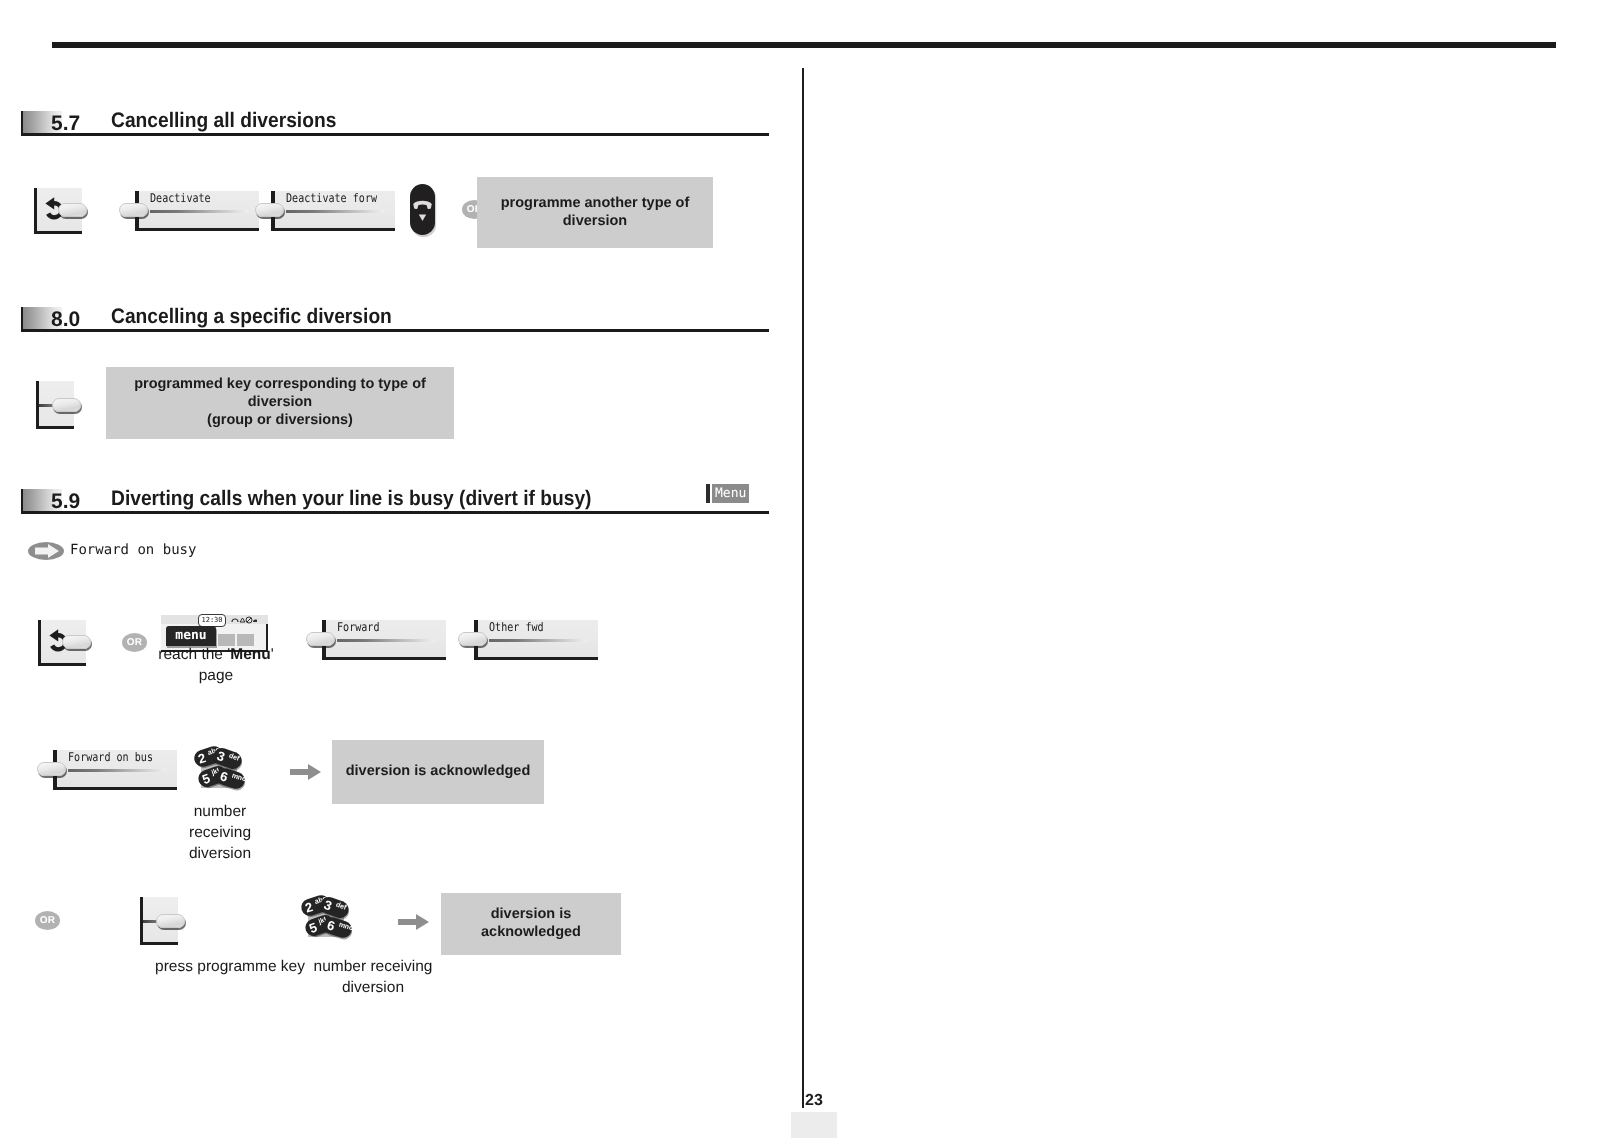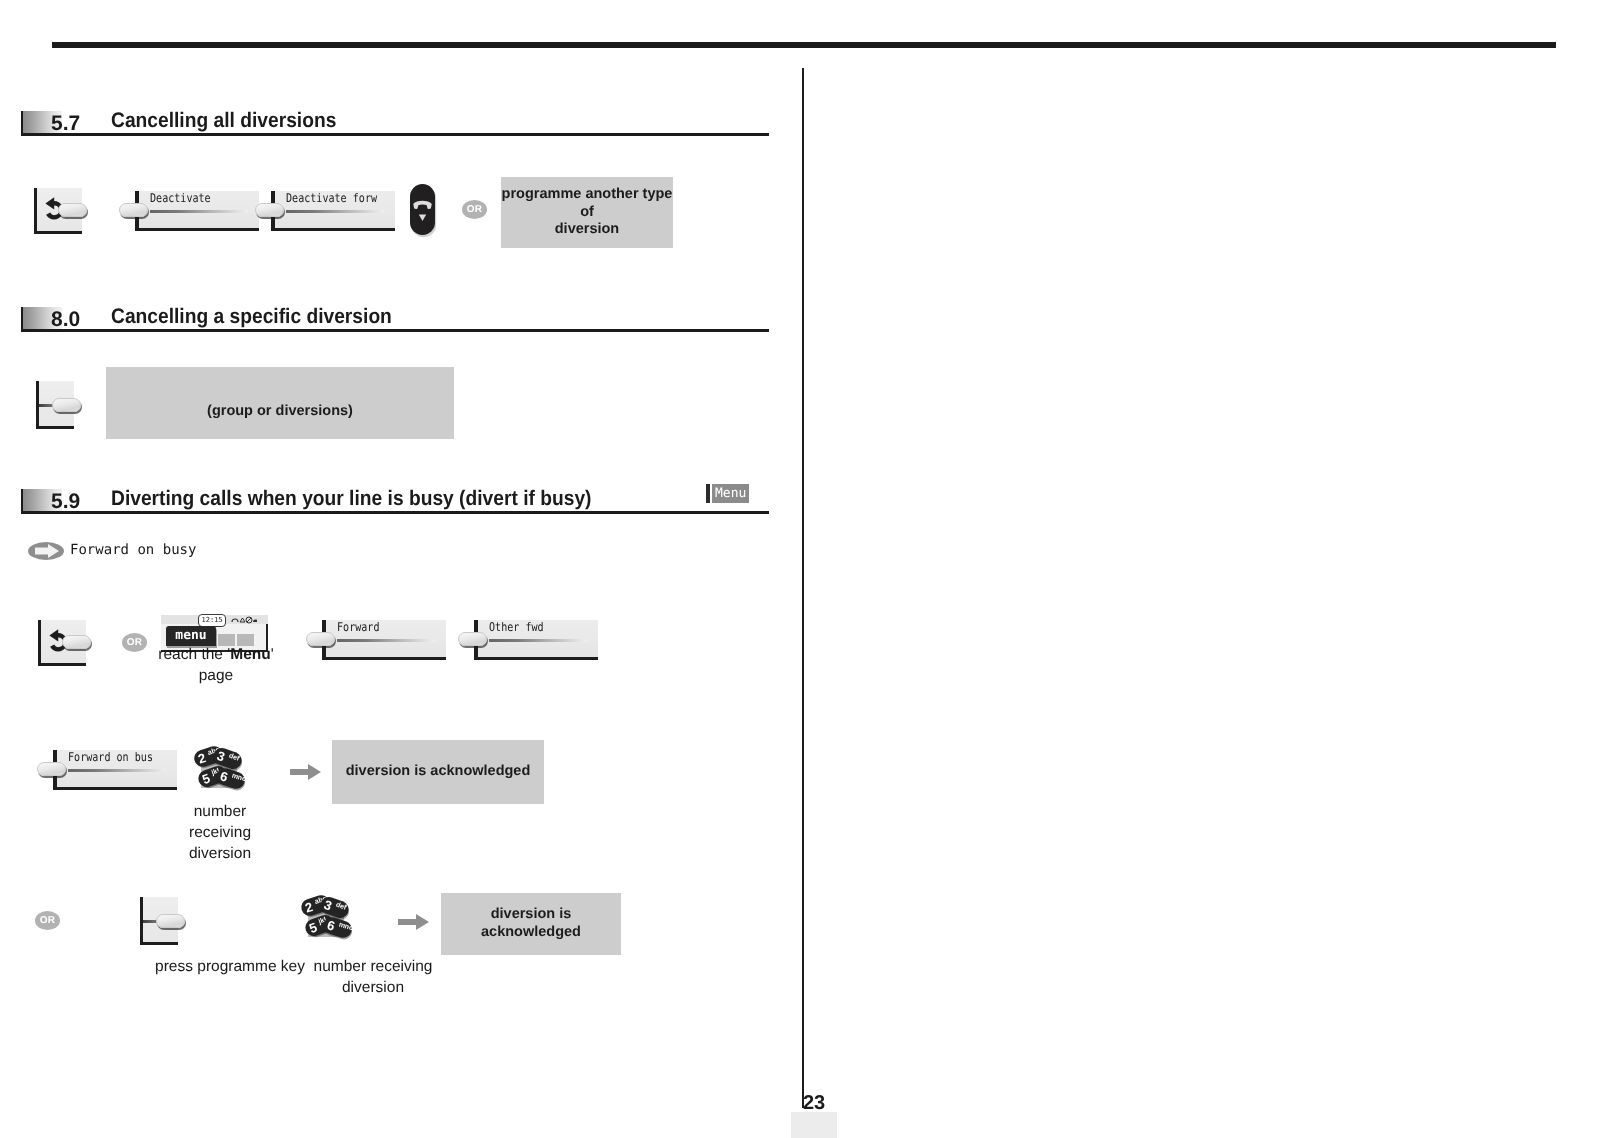--- a/index.html
+++ b/index.html
@@ -13,21 +13,21 @@
   #doc-title{left:0;top:1px;width:1604px;text-align:center;
              font-size:30px;font-weight:bold;font-style:italic;color:#1c1c1c;}
   #header-rule{left:52px;top:42px;width:1504px;height:6px;background:#1b1b1b;}
 
   
   #col-divider{left:802px;top:68px;width:2px;height:1040px;background:#1d1d1d;}
 
   
   #page-num-box{left:791px;top:1112px;width:46px;height:26px;background:#ececec;}
   #page-num{left:791px;top:1092px;width:46px;text-align:center;
-            font-size:20px;font-weight:bold;color:#1c1c1c;}
+            font-size:16px;font-weight:bold;color:#1c1c1c;}
 
   
   .sec{position:absolute;}
   .sec .grad{position:absolute;left:0;top:0;width:39px;height:22px;
              background:linear-gradient(90deg,#8b8b8b 0%,#a0a0a0 22%,#c9c9c9 56%,#e6e6e6 82%,#f1f1f1 100%);
              border-left:2px solid #191919;}
   .sec .num{position:absolute;left:30px;top:1px;font-size:21px;font-weight:bold;color:#1b1b1b;}
   .sec .ttl{position:absolute;left:90px;top:-2px;font-size:21px;font-weight:bold;color:#1b1b1b;
             transform:scaleX(.915);transform-origin:left top;white-space:nowrap;}
   .sec .rule{position:absolute;left:0;top:22px;height:3px;background:#1b1b1b;}
@@ -137,39 +137,39 @@
     <rect x="4.2" y="4.2" width="25" height="51" rx="12.5" fill="#cfcfcf"></rect>
     <rect x="3" y="2" width="25" height="51" rx="12.5" fill="#221f20"></rect>
     <path d="M6.2 22.0 C 9.6 17.6 21.4 17.6 24.8 22.0 L 23.8 26.6 C 22.5 27.1 21.3 27.0 20.5 26.4 L 19.7 23.2 C 17.5 22.4 13.5 22.4 11.3 23.2 L 10.5 26.4 C 9.7 27.0 8.5 27.1 7.2 26.6 Z" fill="#dddddd"></path>
     <path d="M11.8 32.5 L 19.2 32.5 L 15.5 39.0 Z" fill="#dddddd"></path>
   </svg>
 
   <div class="orbadge" style="left:462px;top:200px">
     <span>OR</span>
   </div>
 
-  <div class="greybox" style="left:501px;top:177px;width:172px;height:71px">
+  <div class="greybox" style="left:477px;top:177px;width:236px;height:71px">
     <span><span>programme another type of</span><br><span>diversion</span></span>
   </div>
 
   <div class="sec" style="left:21px;top:307px">
     <div class="grad"></div>
     <div class="num">8.0</div>
     <div class="ttl">Cancelling a specific diversion</div>
     <div class="rule" style="width:748px"></div>
   </div>
 
   <div class="progkey" style="left:28px;top:381px">
     <div class="panel"></div>
     <div class="stub"></div>
     <div class="key"></div>
   </div>
 
   <div class="greybox" style="left:106px;top:367px;width:348px;height:72px">
-    <span><br><span>(group or diversions)</span></span>
+    <span><span>programmed key corresponding to type of diversion</span><br><span>(group or diversions)</span></span>
   </div>
 
   <div class="sec" style="left:21px;top:489px">
     <div class="grad"></div>
     <div class="num">5.9</div>
     <div class="ttl">Diverting calls when your line is busy (divert if busy)</div>
     <div class="rule" style="width:748px"></div>
   </div>
 
   <div class="abs" style="left:706px;top:484px;width:4px;height:19px;background:#2c2c2c"></div>
@@ -192,21 +192,21 @@
 
   <div class="orbadge" style="left:122px;top:633px">
     <span>OR</span>
   </div>
 
   <div class="abs" style="left:161px;top:615px;width:110px;height:40px">
     <div class="abs" style="left:0;top:0;width:107px;height:37px;background:#f2f2f2;
          border-right:2px solid #202020;border-bottom:2px solid #202020;box-sizing:border-box;"></div>
     <div class="abs" style="left:0;top:0;width:107px;height:9px;background:#e3e3e3;"></div>
     <div class="abs" style="left:37px;top:-1px;width:26px;height:11px;background:#fff;border:1px solid #3a3a3a;
-         border-radius:4px;font-family:'DejaVu Sans Mono',monospace;font-size:7px;line-height:10px;text-align:center;color:#1a1a1a;">12:15</div>
+         border-radius:4px;font-family:'DejaVu Sans Mono',monospace;font-size:7px;line-height:10px;text-align:center;color:#1a1a1a;">12:30</div>
     <svg class="abs" style="left:70px;top:1px" width="26" height="8" viewBox="0 0 26 8">
       <path d="M1 6 a3 3 0 0 1 6 0" fill="none" stroke="#303030" stroke-width="1.1"></path>
       <path d="M9 6 l2.5-4 l2.5 4 z" fill="none" stroke="#303030" stroke-width="1"></path>
       <circle cx="18" cy="4" r="3" fill="none" stroke="#303030" stroke-width="1"></circle>
       <path d="M16 6 l4-4" stroke="#303030" stroke-width="1"></path>
       <path d="M22 6 a2.6 2.6 0 0 1 5.2 0 z" fill="#303030"></path>
     </svg>
     <div class="abs" style="left:5px;top:11px;width:50px;height:20px;background:#262626;border-radius:3px 3px 0 0;
          box-shadow:1px 2px 0 rgba(0,0,0,.35);
          font-family:'DejaVu Sans Mono',monospace;font-weight:bold;font-size:13px;color:#fff;

